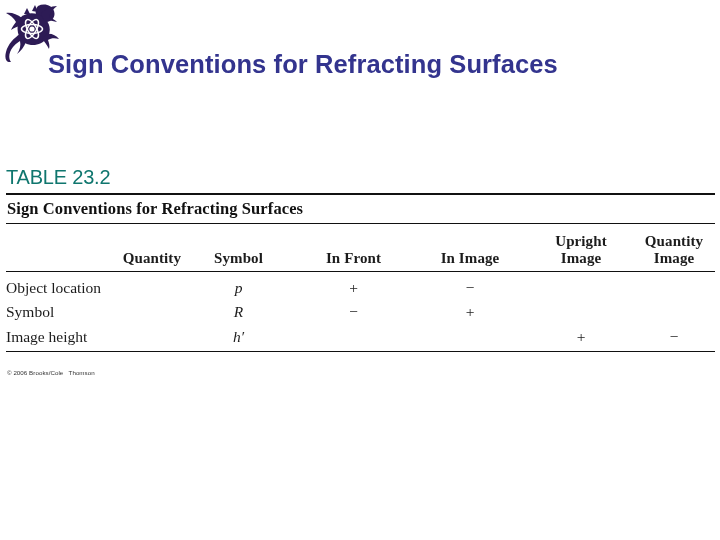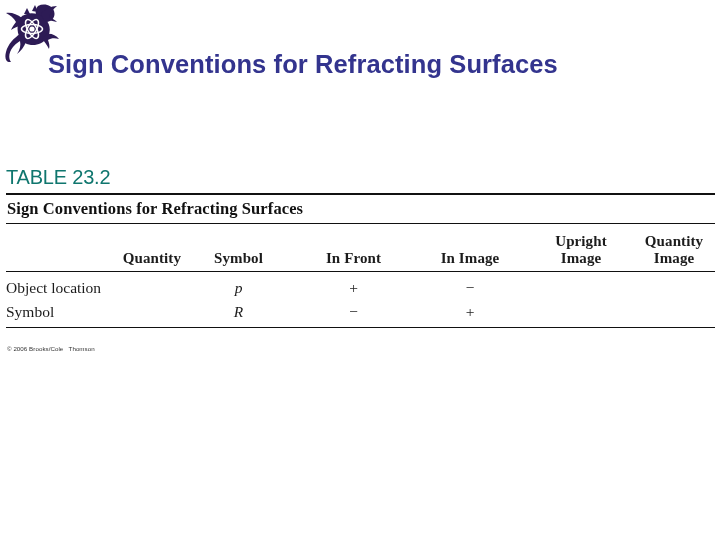--- a/index.html
+++ b/index.html
@@ -234,20 +234,28 @@
         <td class="q-sign"></td>
       </tr>
       <tr>
         <td class="q-name">Symbol</td>
         <td class="q-symbol">R</td>
         <td class="q-sign">−</td>
         <td class="q-sign">+</td>
         <td class="q-sign"></td>
         <td class="q-sign"></td>
       </tr>
+      <tr>
+        <td class="q-name">Image height</td>
+        <td class="q-symbol">h′</td>
+        <td class="q-sign"></td>
+        <td class="q-sign"></td>
+        <td class="q-sign">+</td>
+        <td class="q-sign">−</td>
+      </tr>
     </tbody>
   </table>
 
   <div id="table-bottom-rule"></div>
 
   <div id="table-credit">© 2006 Brooks/Cole   Thomson</div>
 
 </div>
 
 </body></html>

